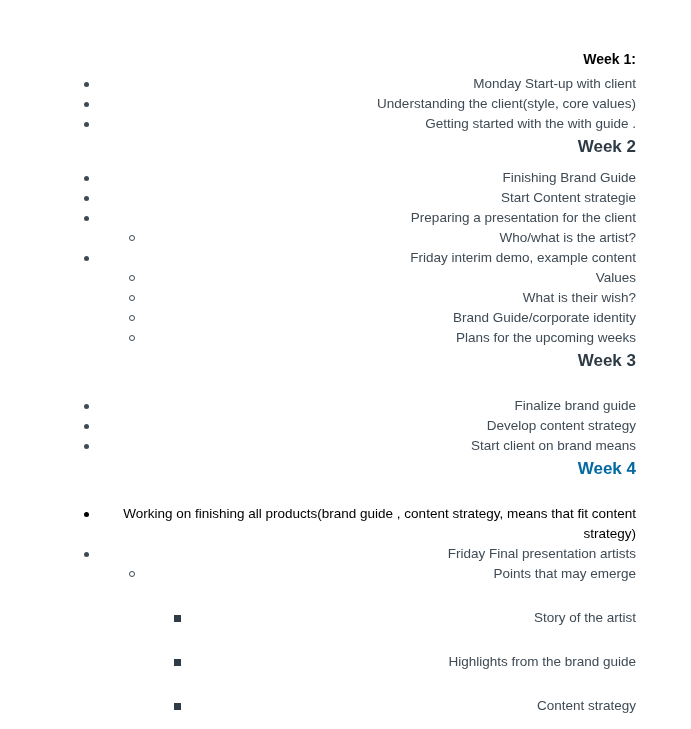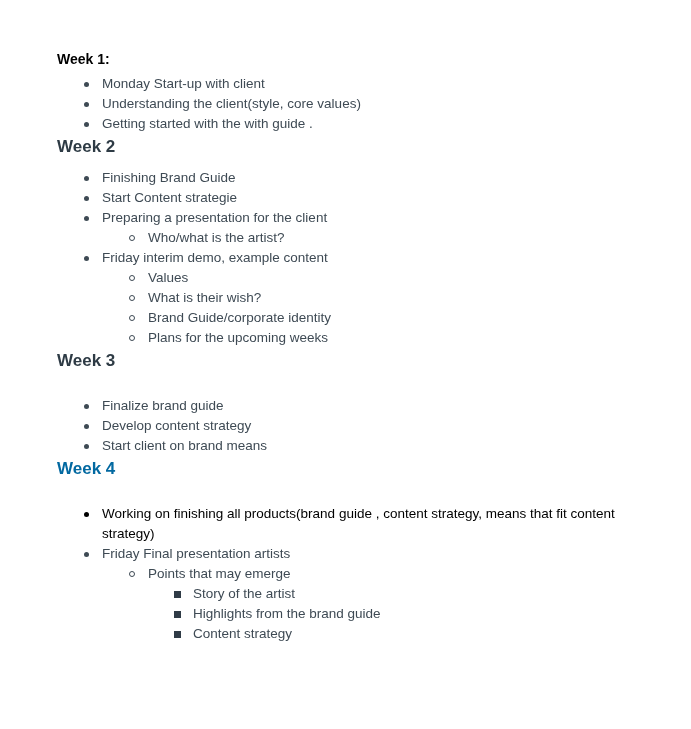--- a/index.html
+++ b/index.html
@@ -6,20 +6,21 @@
   .page {
     position: relative;
     width: 691px;
     height: 729px;
     box-sizing: border-box;
     padding: 52px 55px 0 57px;
     background: #ffffff;
     font-family: "Liberation Sans", sans-serif;
     color: #3e4a54;
     overflow: hidden;
+    text-align: right;
   }
   .h-small {
     font-size: 14px;
     line-height: 14px;
     font-weight: bold;
     color: #000000;
     margin: 0 0 8px 0;
   }
   .h-large {
     font-size: 17px;
@@ -32,21 +33,21 @@
   .blank-line { height: 14px; }
   .item {
     position: relative;
     font-size: 13.5px;
     line-height: 20px;
     color: #3e4a54;
   }
   .item.black { color: #000000; }
   .item.l1 { padding-left: 45px; }
   .item.l2 { padding-left: 91px; }
-  .item.l3 { padding-left: 136px; }
+  .item.l3 { padding-left: 136px; margin-top: 24px; }
   .marker { position: absolute; display: block; }
   .m1 {
     left: 27px; top: 7.5px;
     width: 5px; height: 5px;
     border-radius: 50%;
     background: currentColor;
   }
   .m2 {
     left: 72px; top: 7px;
     width: 4px; height: 4px;

